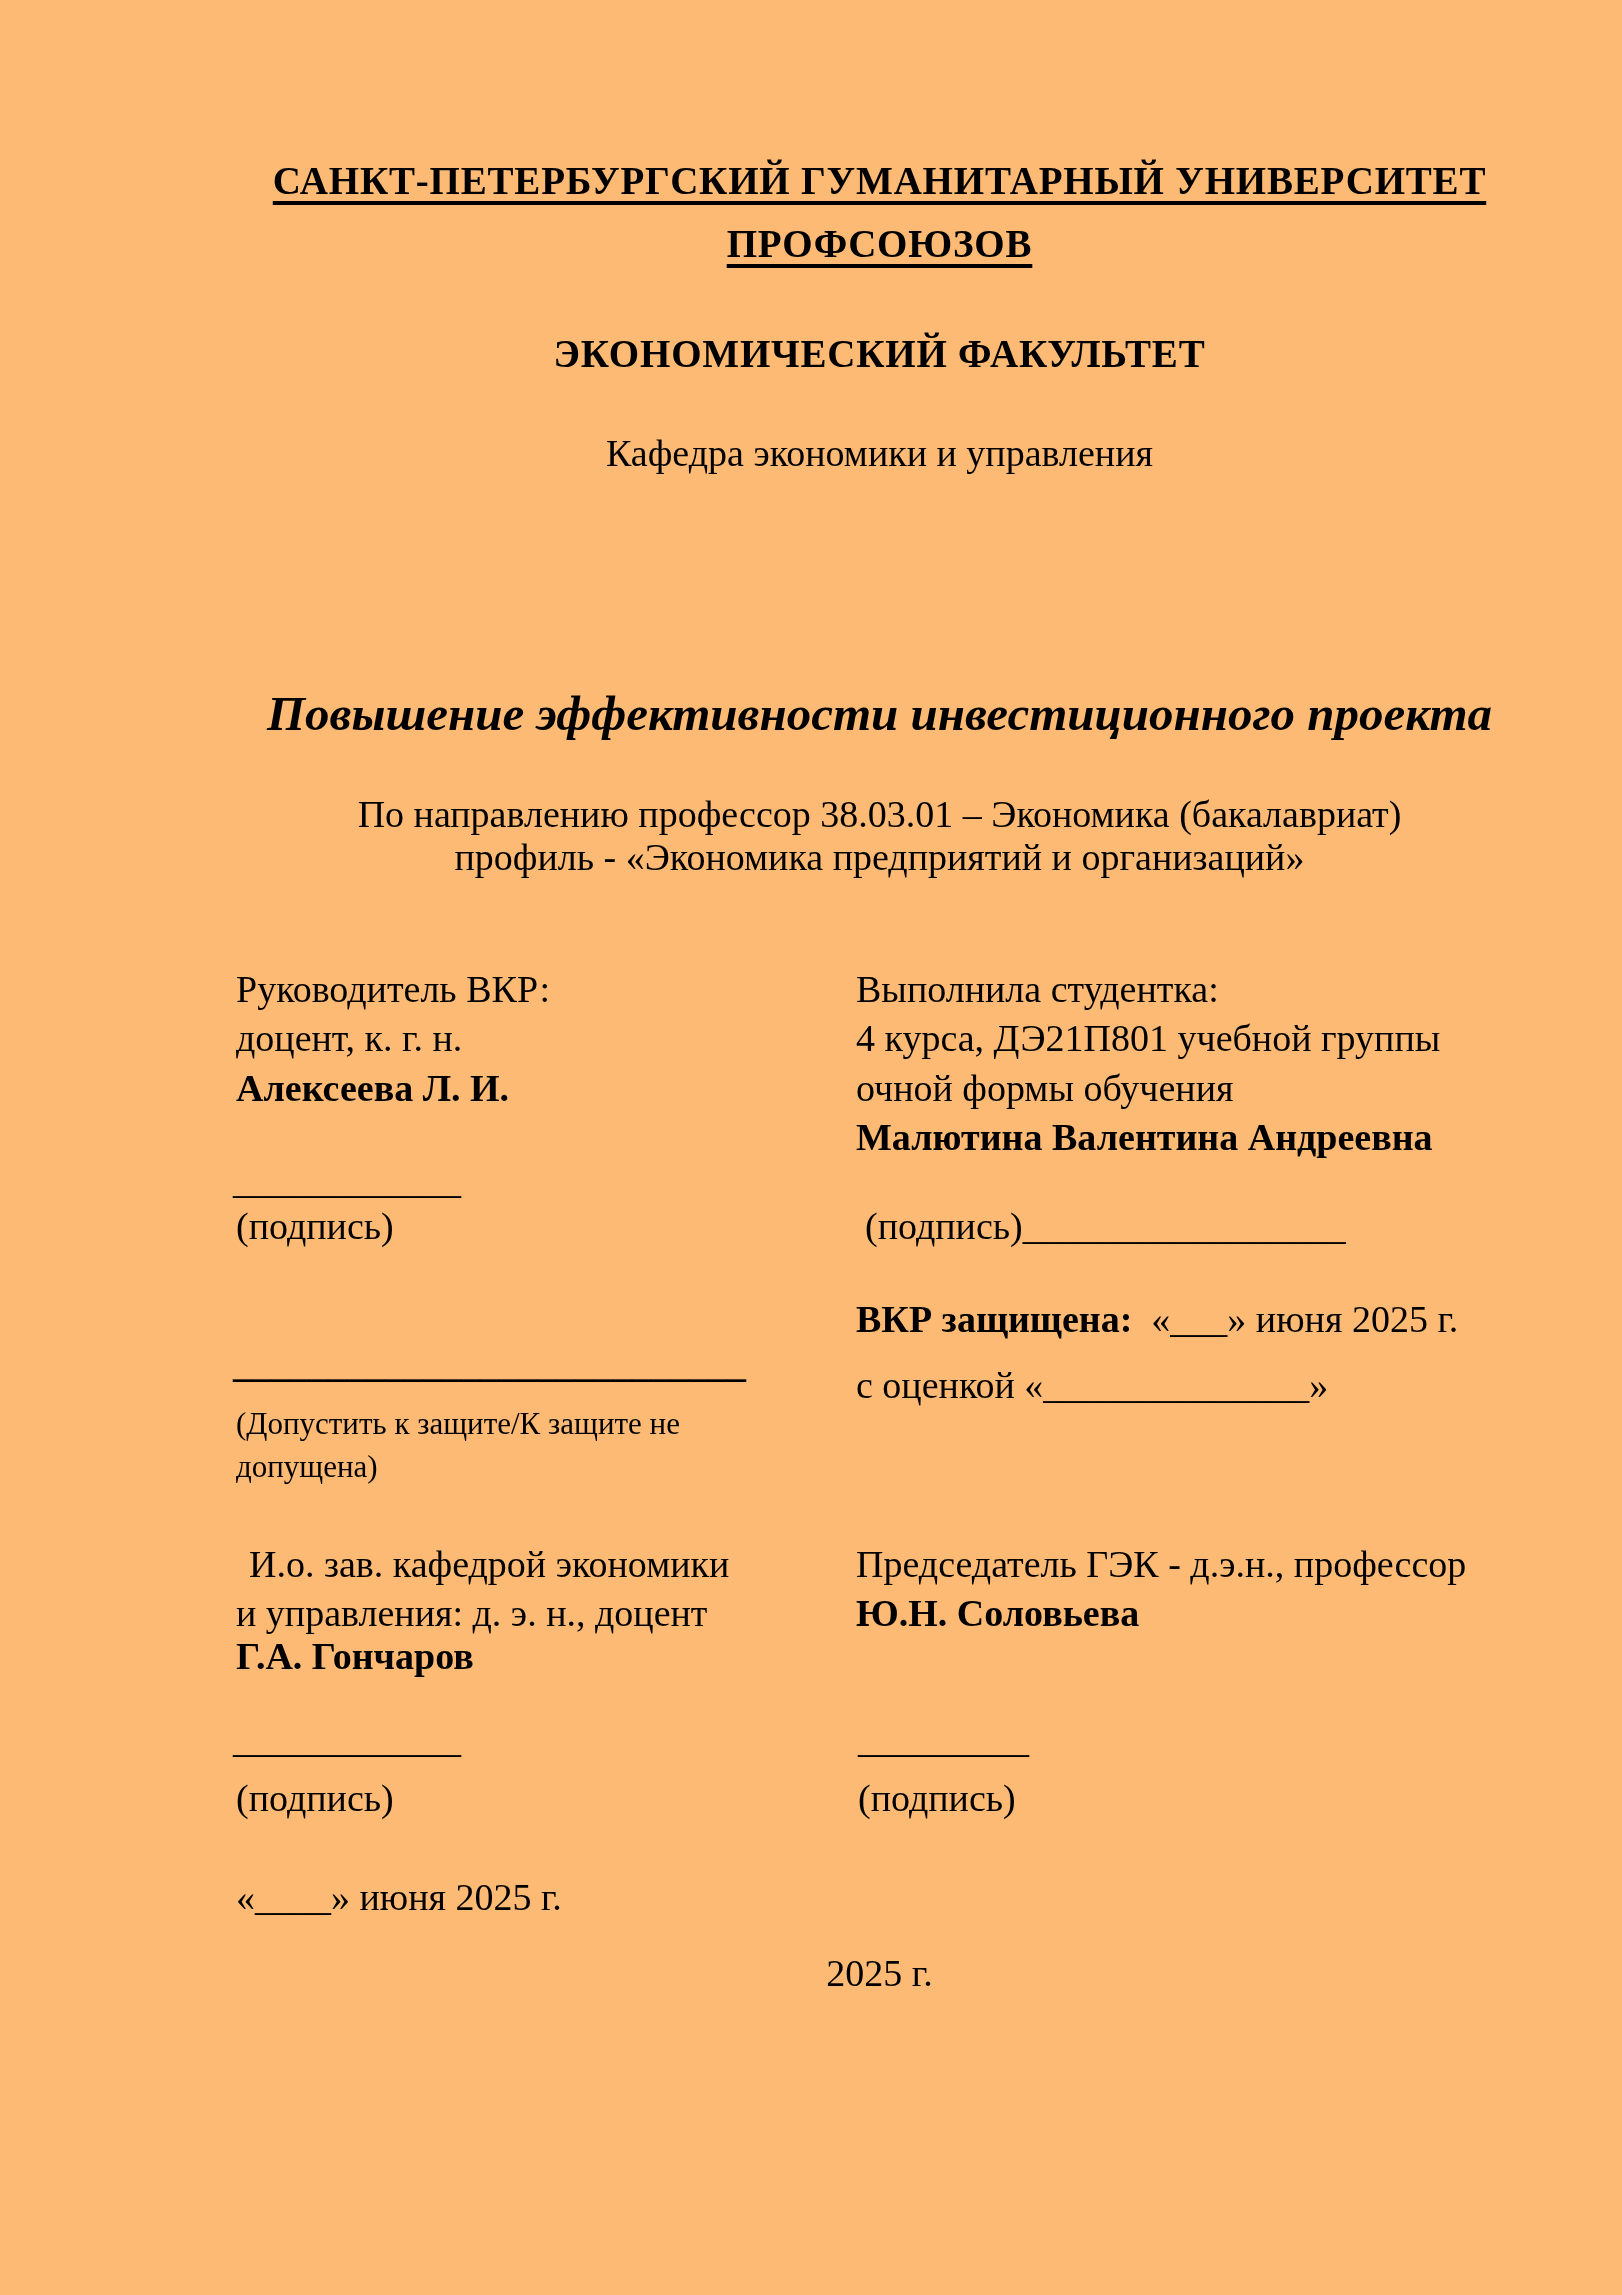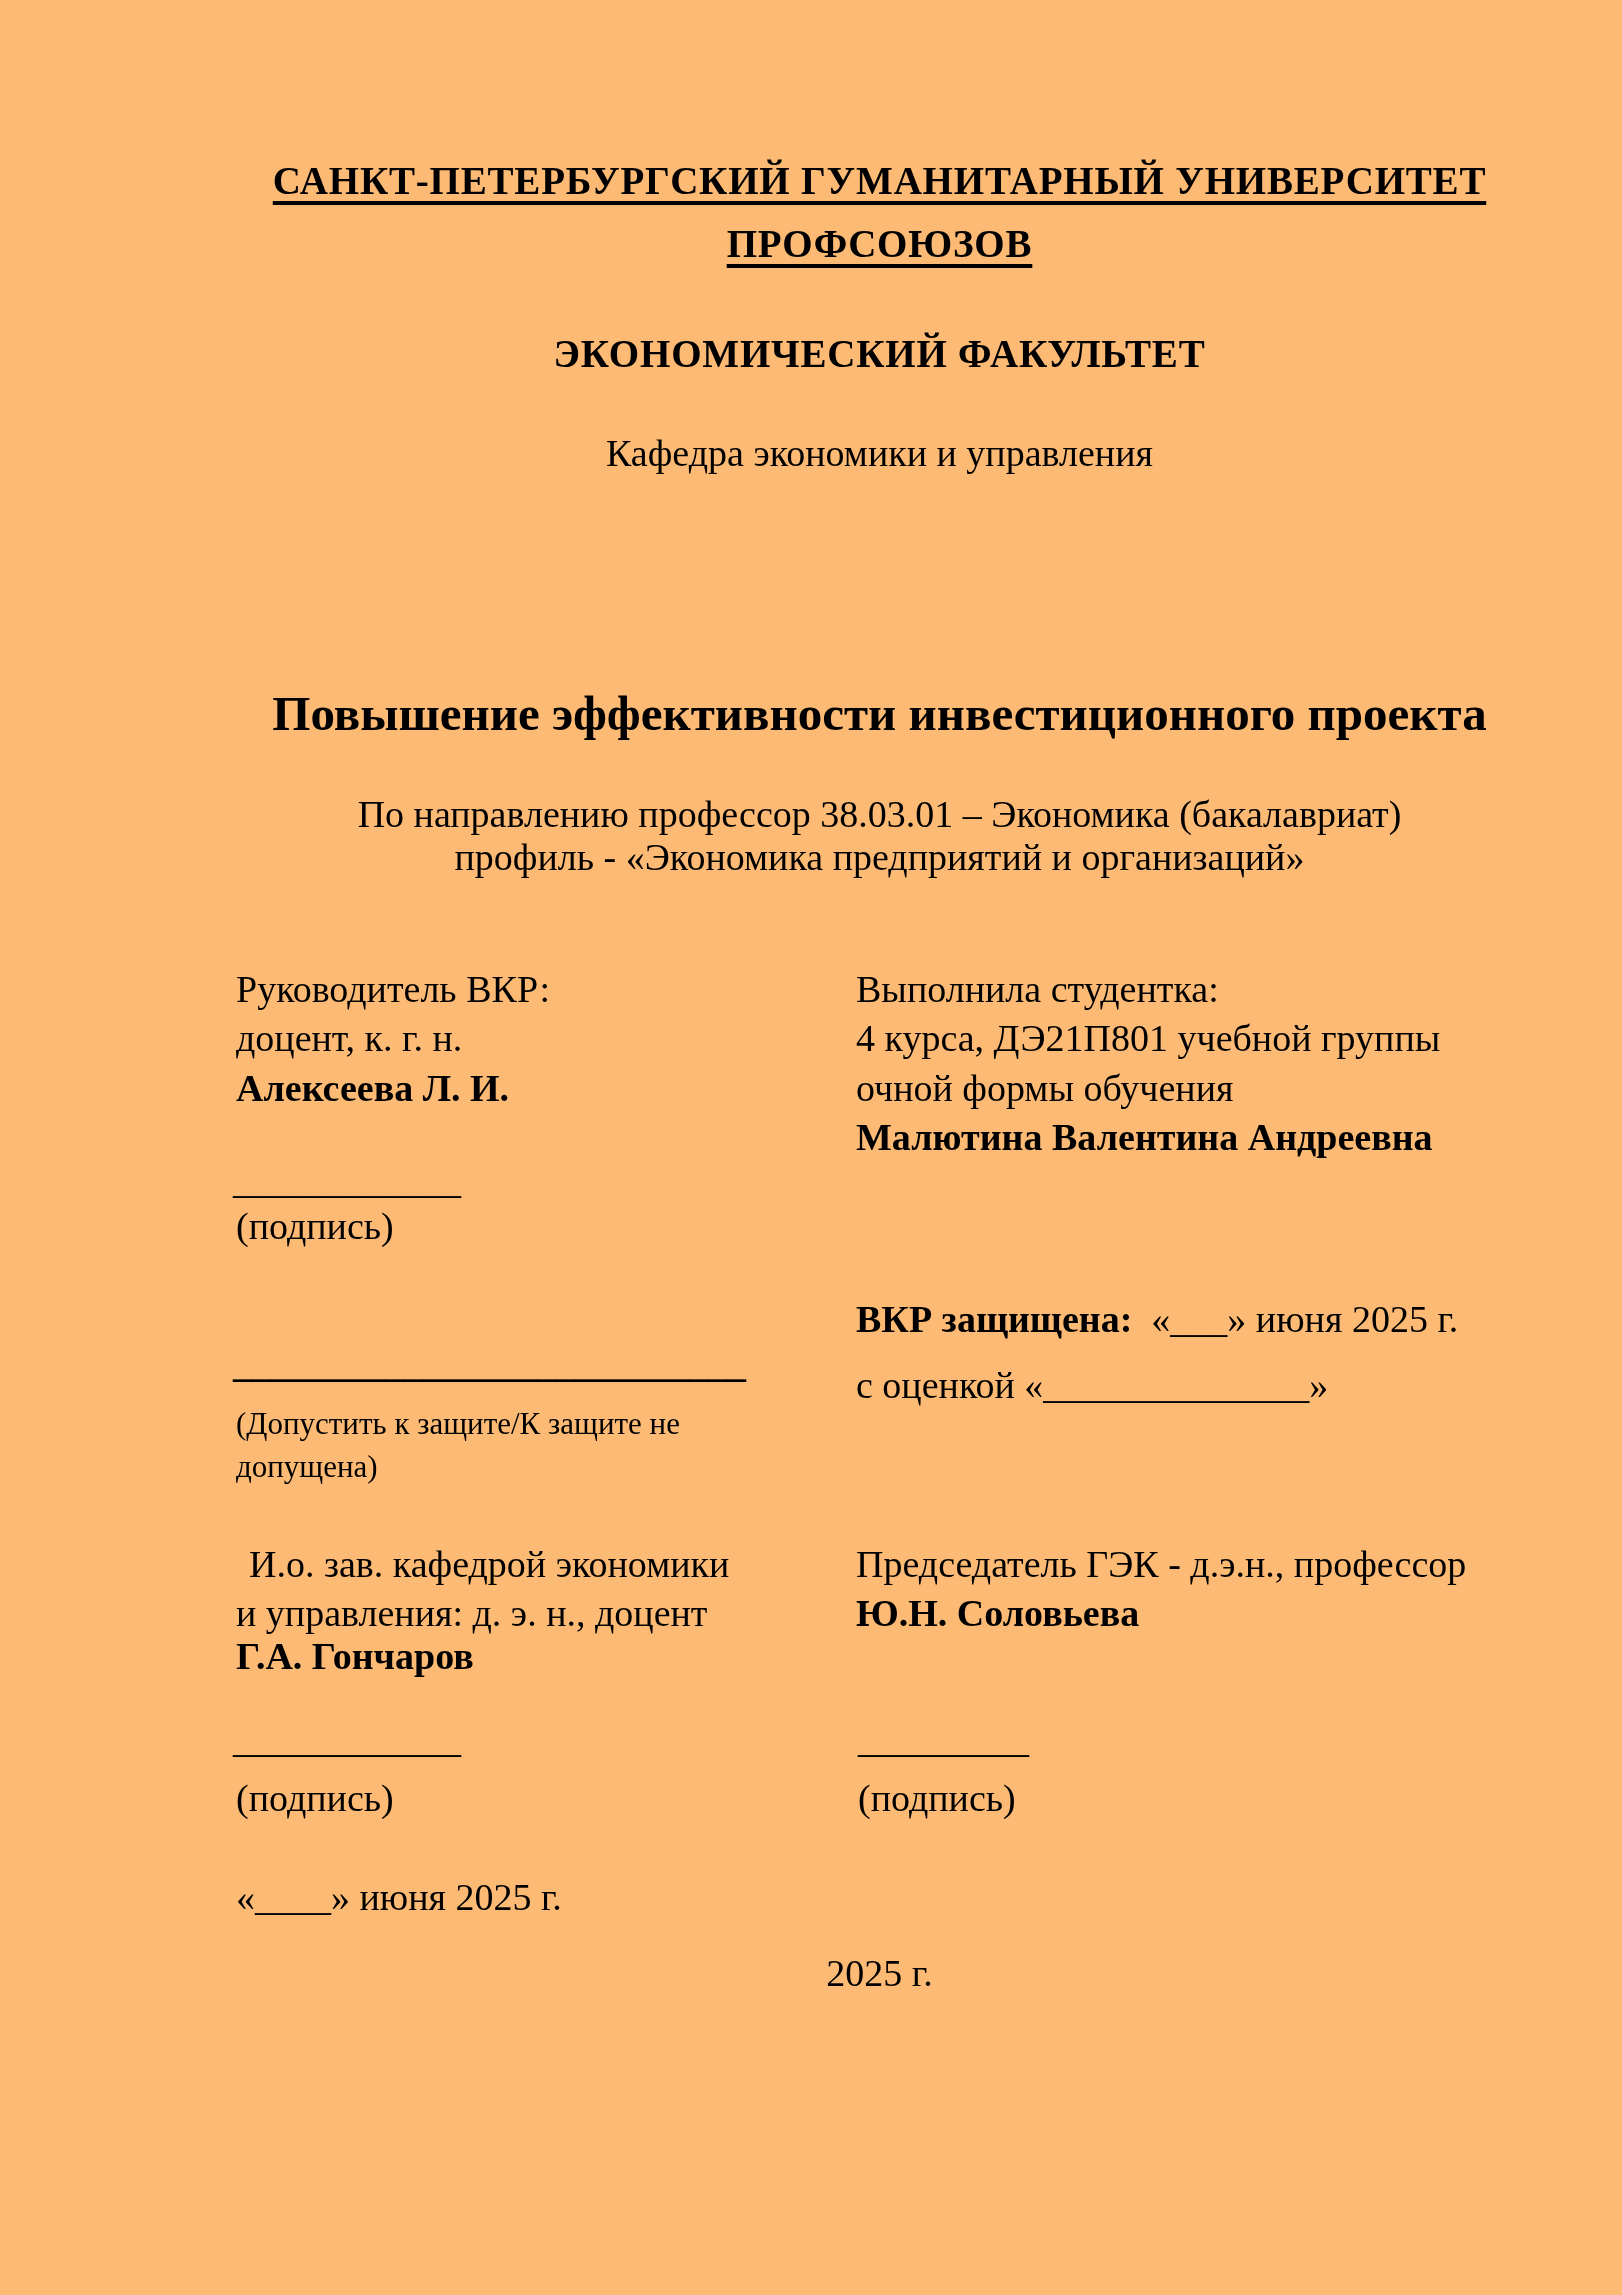--- a/index.html
+++ b/index.html
@@ -41,20 +41,21 @@
     text-decoration: underline;
     text-decoration-thickness: 3.9px;
     text-underline-offset: 7px;
   }
   .bold {
     font-weight: bold;
   }
   .title-big {
     font-size: 49px;
     font-weight: bold;
+    font-style: italic;
   }
   .small {
     font-size: 31px;
   }
   .gap-left {
     display: inline-block;
     margin-left: 19px;
   }
 </style>
 </head>
@@ -74,20 +75,23 @@
   <div class="line" style="left:236px; top:968px">Руководитель ВКР:</div>
   <div class="line" style="left:236px; top:1017px">доцент, к. г. н.</div>
   <div class="line bold" style="left:236px; top:1067px">Алексеева Л. И.</div>
   <div class="line" style="left:233px; top:1159px">____________</div>
   <div class="line" style="left:236px; top:1205px">(подпись)</div>
 
   <div class="line" style="left:856px; top:968px">Выполнила студентка:</div>
   <div class="line" style="left:856px; top:1017px">4 курса, ДЭ21П801 учебной группы</div>
   <div class="line" style="left:856px; top:1067px">очной формы обучения</div>
   <div class="line bold" style="left:856px; top:1116px">Малютина Валентина Андреевна</div>
+  <div class="line" style="left:865px; top:1205px">
+    <span>(подпись)</span><span>_________________</span>
+  </div>
 
   <div class="line" style="left:856px; top:1298px">
     <span class="bold">ВКР защищена:</span><span class="gap-left">«___» июня 2025 г.</span>
   </div>
   <div class="line" style="left:856px; top:1364px">с оценкой «______________»</div>
 
   <div class="line bold" style="left:233px; top:1343px">___________________________</div>
   <div class="line small" style="left:236px; top:1406px">(Допустить к защите/К защите не</div>
   <div class="line small" style="left:236px; top:1449px">допущена)</div>
 

